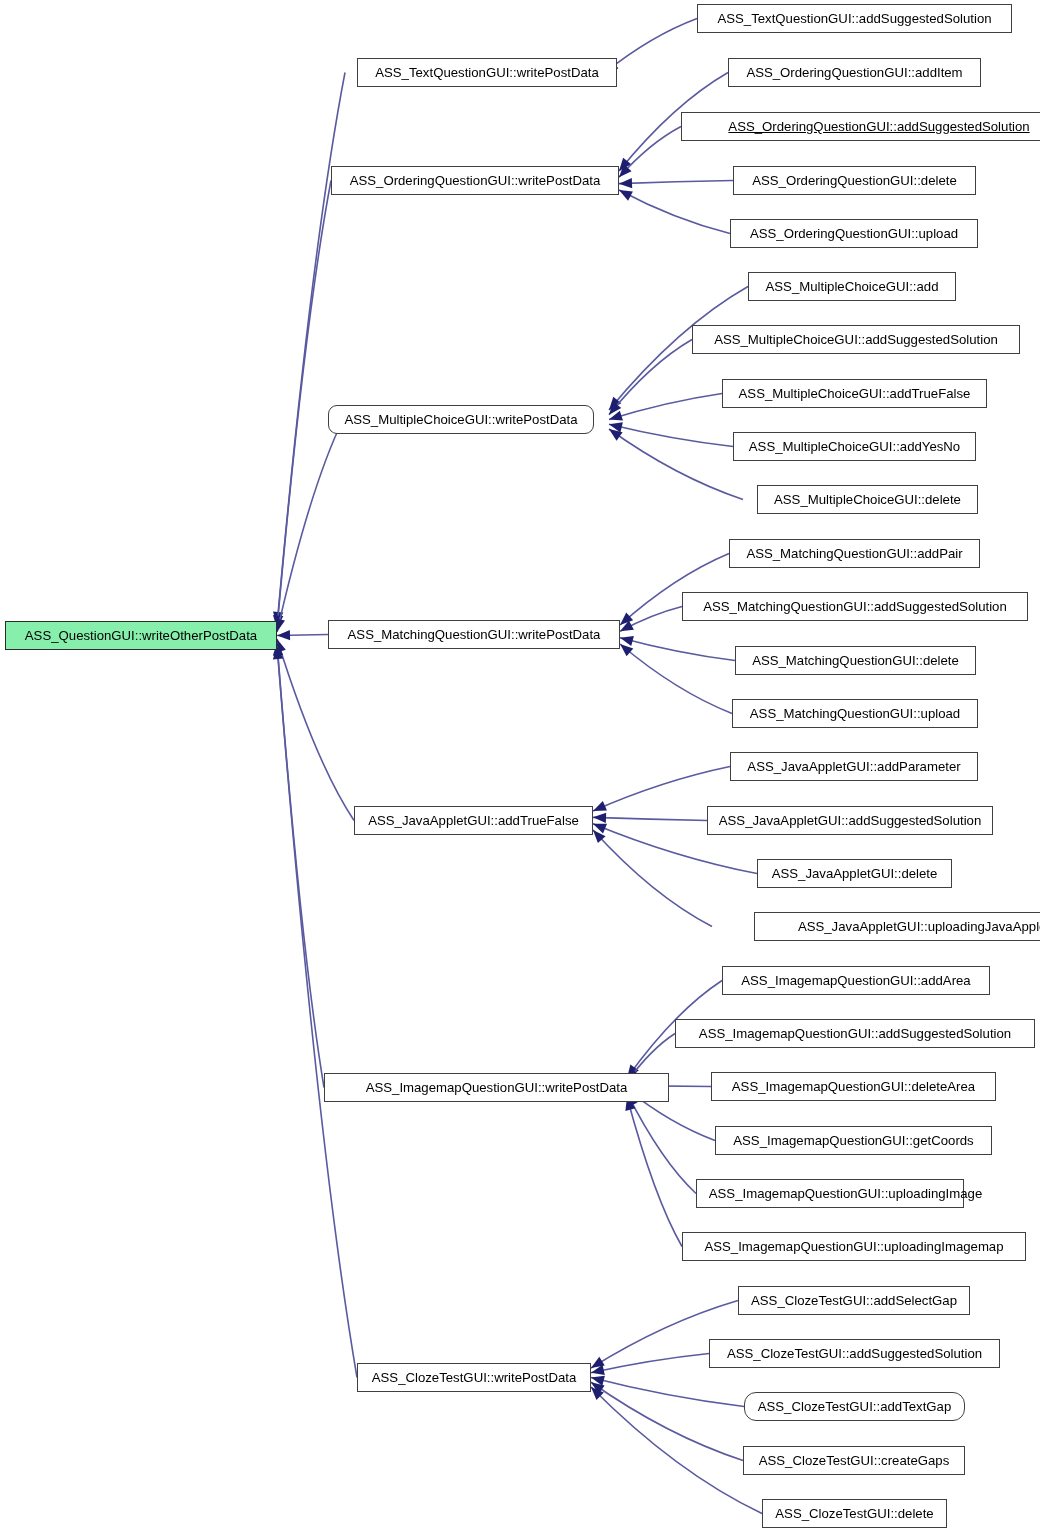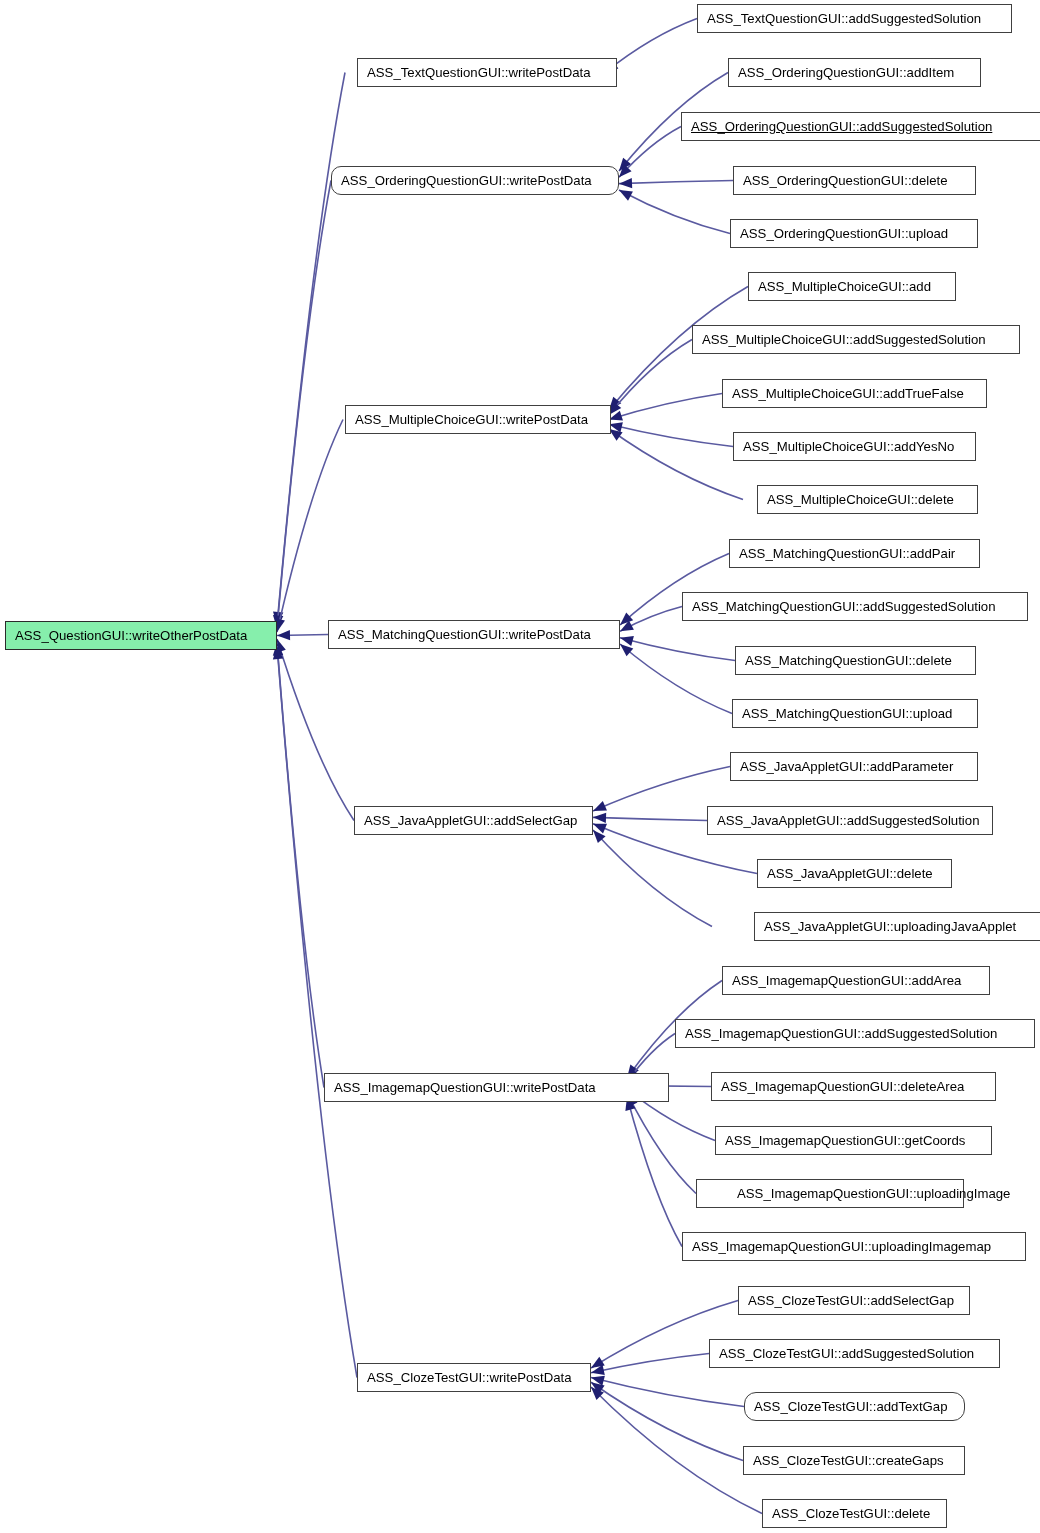--- a/index.html
+++ b/index.html
@@ -27,20 +27,21 @@
   .node {
     position: absolute;
     box-sizing: border-box;
     border: 1px solid #404040;
     background: #ffffff;
     color: #000000;
     font-size: 13.2px;
     line-height: 1;
     display: flex;
     align-items: center;
+    justify-content: center;
     white-space: nowrap;
     height: 29px;
     cursor: default;
     z-index: 2;
   }
   .node.root {
     background: #86efac;
     border: 1px solid #2b2b2b;
   }
   .node-label {
@@ -124,31 +125,31 @@
       <polygon points="277,642.5 283.19094251848367,655.0583530262862 272.82216318491146,655.8635953076442" fill="#1f1f70"></polygon>
       <path d="M 357 1377.5 Q 317 1143.42 277 646" stroke="#5a5aa0" stroke-width="1.6" fill="none"></path>
       <polygon points="277,646 283.22529852764626,658.5413579105966 272.8587624437462,659.3749822991535" fill="#1f1f70"></polygon>
     </svg>
 <div class="node root" style="left: 5px; top: 621px; width: 272px;">
       <span class="node-label">ASS_QuestionGUI::writeOtherPostData</span>
     </div>
     <div class="node" style="left: 345px; top: 58px; width: 260px; margin-left: 12px;">
       <span class="node-label">ASS_TextQuestionGUI::writePostData</span>
     </div>
-    <div class="node" style="left: 331px; top: 166px; width: 288px; border-radius: 10px;">
+    <div class="node" style="left: 331px; top: 166px; width: 288px;">
       <span class="node-label">ASS_OrderingQuestionGUI::writePostData</span>
     </div>
-    <div class="node" style="left: 345px; top: 405px; width: 266px;">
+    <div class="node" style="left: 328px; top: 405px; width: 266px; border-radius: 9px;">
       <span class="node-label">ASS_MultipleChoiceGUI::writePostData</span>
     </div>
     <div class="node" style="left: 328px; top: 620px; width: 292px;">
       <span class="node-label">ASS_MatchingQuestionGUI::writePostData</span>
     </div>
     <div class="node" style="left: 354px; top: 806px; width: 239px;">
-      <span class="node-label">ASS_JavaAppletGUI::addSelectGap</span>
+      <span class="node-label">ASS_JavaAppletGUI::addTrueFalse</span>
     </div>
     <div class="node" style="left: 324px; top: 1073px; width: 345px;">
       <span class="node-label">ASS_ImagemapQuestionGUI::writePostData</span>
     </div>
     <div class="node" style="left: 357px; top: 1363px; width: 234px;">
       <span class="node-label">ASS_ClozeTestGUI::writePostData</span>
     </div>
     <div class="node" style="left: 697px; top: 4px; width: 315px;">
       <span class="node-label">ASS_TextQuestionGUI::addSuggestedSolution</span>
     </div>

